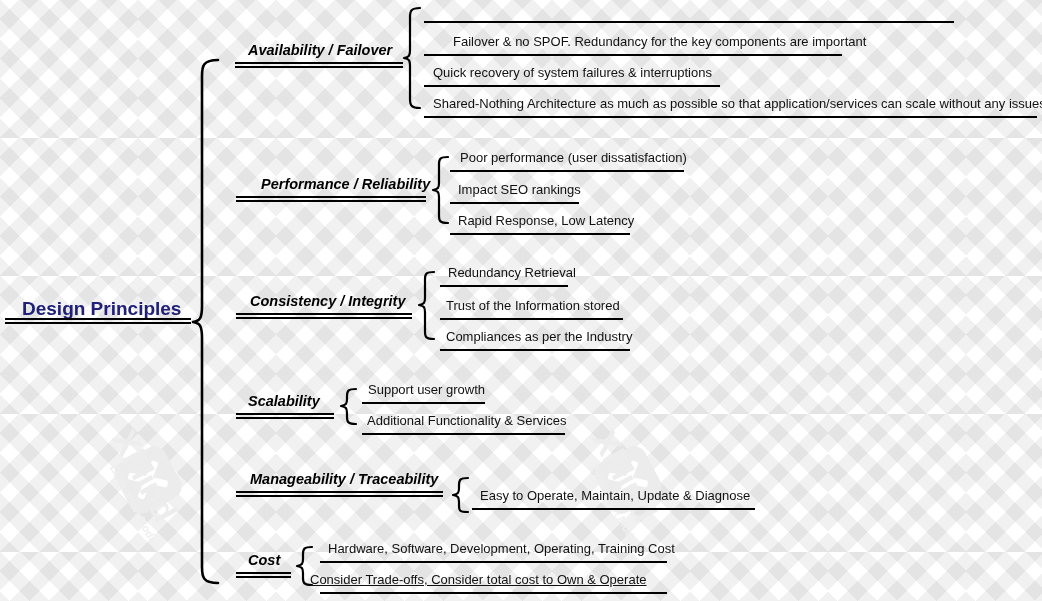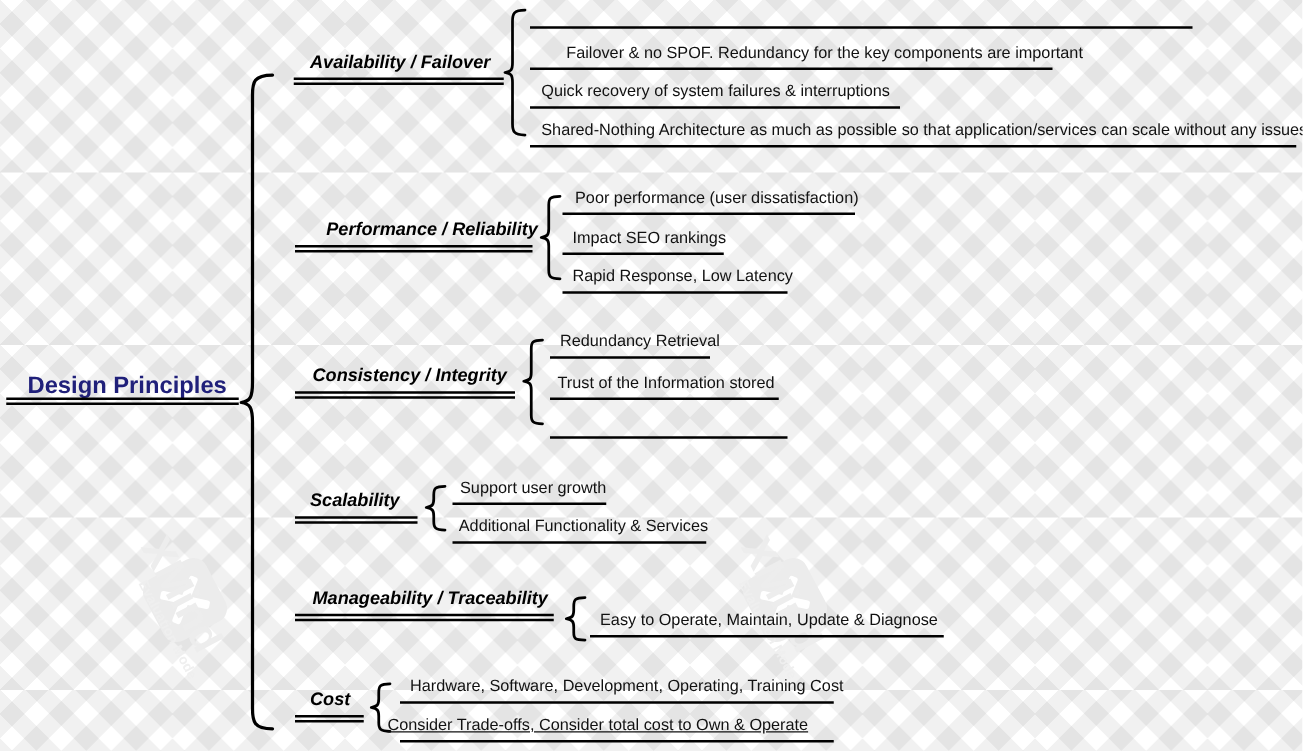--- a/index.html
+++ b/index.html
@@ -180,20 +180,21 @@
 
   <div class="topic" style="left:250px;top:293px;">Consistency / Integrity</div>
   <div class="topic-rule" style="left:236px;top:313px;width:176px;"></div>
 
   <div class="leaf" style="left:448px;top:265px;">Redundancy Retrieval</div>
   <div class="leaf-rule" style="left:440px;top:285px;width:128px;"></div>
 
   <div class="leaf" style="left:446px;top:298px;">Trust of the Information stored</div>
   <div class="leaf-rule" style="left:440px;top:318px;width:183px;"></div>
 
+  <div class="leaf" style="left:446px;top:329px;">Compliances as per the Industry</div>
   <div class="leaf-rule" style="left:440px;top:349px;width:190px;"></div>
 
   <div class="topic" style="left:248px;top:393px;">Scalability</div>
   <div class="topic-rule" style="left:236px;top:413px;width:98px;"></div>
 
   <div class="leaf" style="left:368px;top:382px;">Support user growth</div>
   <div class="leaf-rule" style="left:362px;top:402px;width:123px;"></div>
 
   <div class="leaf" style="left:367px;top:413px;">Additional Functionality &amp; Services</div>
   <div class="leaf-rule" style="left:362px;top:433px;width:203px;"></div>

